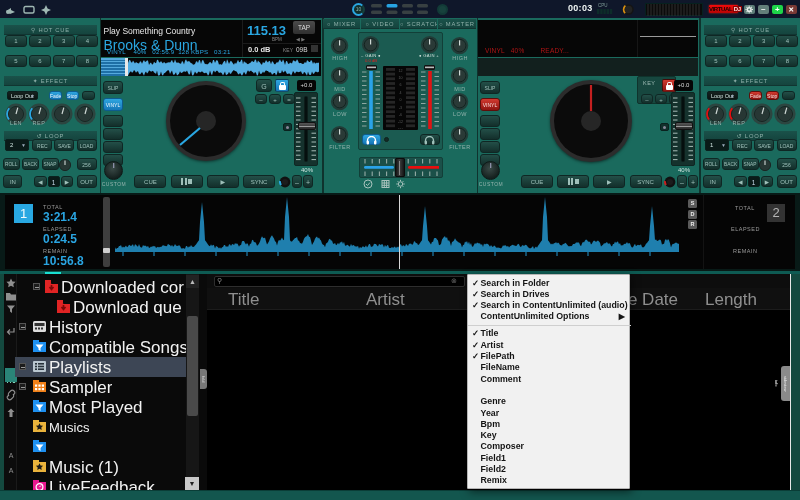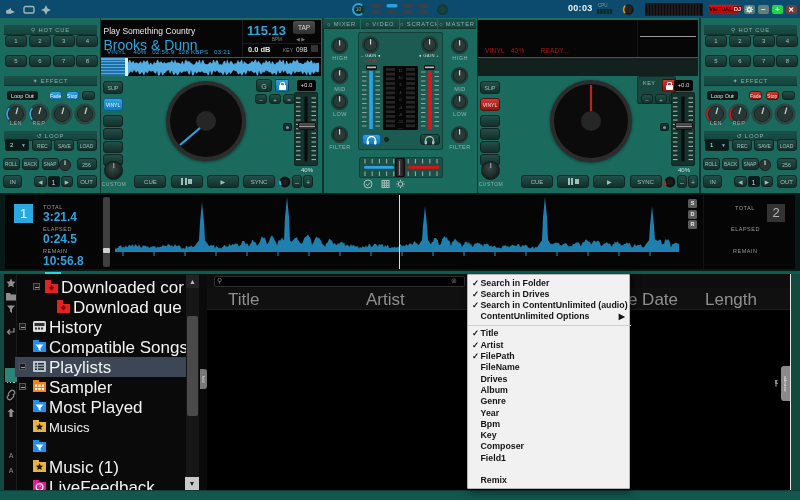--- a/index.html
+++ b/index.html
@@ -1,17 +1,17 @@
 <!DOCTYPE html>
 <html><head><meta charset="utf-8"><style>
 *{margin:0;padding:0;box-sizing:border-box;}
 html,body{width:800px;height:500px;overflow:hidden;background:#000;}
 body{font-family:"Liberation Sans",sans-serif;position:relative;}
 .abs{position:absolute;}
-.topbar{left:0;top:0;width:800px;height:18px;background:#0c4a6e;}
+.topbar{left:0;top:0;width:800px;height:18px;background:#0f172a;}
 .deckrow{left:0;top:18px;width:800px;height:175px;background:#1a6a5d;}
 .hdr{white-space:nowrap;overflow:hidden;background:linear-gradient(#1a524a,#15443e);color:#8fb0aa;font-size:5.8px;letter-spacing:.8px;text-align:center;line-height:11px;height:11px;border-bottom:1px solid #113531;}
 .btn{background:linear-gradient(#234f48,#132f2b);border:1px solid #0f2724;border-radius:3px;color:#9fc0ba;text-align:center;}
 .btn.blue{background:linear-gradient(#2fa6e0,#1577b8);color:#eaf6fd;border-color:#0e5c8e;}
 .btn.red{background:linear-gradient(#d23a30,#8e1410);color:#f6dcda;border-color:#5e0e0a;}
 .knob{border-radius:50%;background:radial-gradient(circle at 45% 38%,#3a4a47,#15211f 70%);border:1px solid #0e1a18;}
 .knob:after{content:"";position:absolute;left:50%;top:8%;width:1.5px;height:30%;background:#aac;transform:translateX(-50%);}
 .lbl{color:#93b3ad;font-size:5.5px;letter-spacing:.5px;text-align:center;}
 .seg{position:absolute;background:#0b0b0b;}
 .blk{position:absolute;background:#060606;}
@@ -762,38 +762,38 @@
       <span style="position:absolute;left:12.5px">Artist</span>
     </div>
     <div class="abs" style="left:0;top:76.5px;width:163px;height:11.3px;color:#141414;font-size:8.8px;font-weight:bold;line-height:11.3px">
       <span style="position:absolute;left:4px;font-weight:bold;font-size:8.5px">✓</span>
       <span style="position:absolute;left:12.5px">FilePath</span>
     </div>
     <div class="abs" style="left:0;top:87.8px;width:163px;height:11.3px;color:#141414;font-size:8.8px;font-weight:bold;line-height:11.3px">
       <span style="position:absolute;left:12.5px">FileName</span>
     </div>
     <div class="abs" style="left:0;top:99.1px;width:163px;height:11.3px;color:#141414;font-size:8.8px;font-weight:bold;line-height:11.3px">
-      <span style="position:absolute;left:12.5px">Drives</span>
-    </div>
-    <div class="abs" style="left:0;top:110.39999999999999px;width:163px;height:11.3px;color:#141414;font-size:8.8px;font-weight:bold;line-height:11.3px">
-      <span style="position:absolute;left:12.5px">Album</span>
+      <span style="position:absolute;left:12.5px">Comment</span>
     </div>
     <div class="abs" style="left:0;top:121.69999999999999px;width:163px;height:11.3px;color:#141414;font-size:8.8px;font-weight:bold;line-height:11.3px">
       <span style="position:absolute;left:12.5px">Genre</span>
     </div>
     <div class="abs" style="left:0;top:133.0px;width:163px;height:11.3px;color:#141414;font-size:8.8px;font-weight:bold;line-height:11.3px">
       <span style="position:absolute;left:12.5px">Year</span>
     </div>
     <div class="abs" style="left:0;top:144.3px;width:163px;height:11.3px;color:#141414;font-size:8.8px;font-weight:bold;line-height:11.3px">
       <span style="position:absolute;left:12.5px">Bpm</span>
     </div>
     <div class="abs" style="left:0;top:155.60000000000002px;width:163px;height:11.3px;color:#141414;font-size:8.8px;font-weight:bold;line-height:11.3px">
       <span style="position:absolute;left:12.5px">Key</span>
     </div>
     <div class="abs" style="left:0;top:166.90000000000003px;width:163px;height:11.3px;color:#141414;font-size:8.8px;font-weight:bold;line-height:11.3px">
       <span style="position:absolute;left:12.5px">Composer</span>
     </div>
     <div class="abs" style="left:0;top:178.20000000000005px;width:163px;height:11.3px;color:#141414;font-size:8.8px;font-weight:bold;line-height:11.3px">
       <span style="position:absolute;left:12.5px">Field1</span>
     </div>
+    <div class="abs" style="left:0;top:189.50000000000006px;width:163px;height:11.3px;color:#141414;font-size:8.8px;font-weight:bold;line-height:11.3px">
+      <span style="position:absolute;left:12.5px">Field2</span>
+    </div>
     <div class="abs" style="left:0;top:200.80000000000007px;width:163px;height:11.3px;color:#141414;font-size:8.8px;font-weight:bold;line-height:11.3px">
       <span style="position:absolute;left:12.5px">Remix</span>
     </div>
   </div>
 </body></html>

